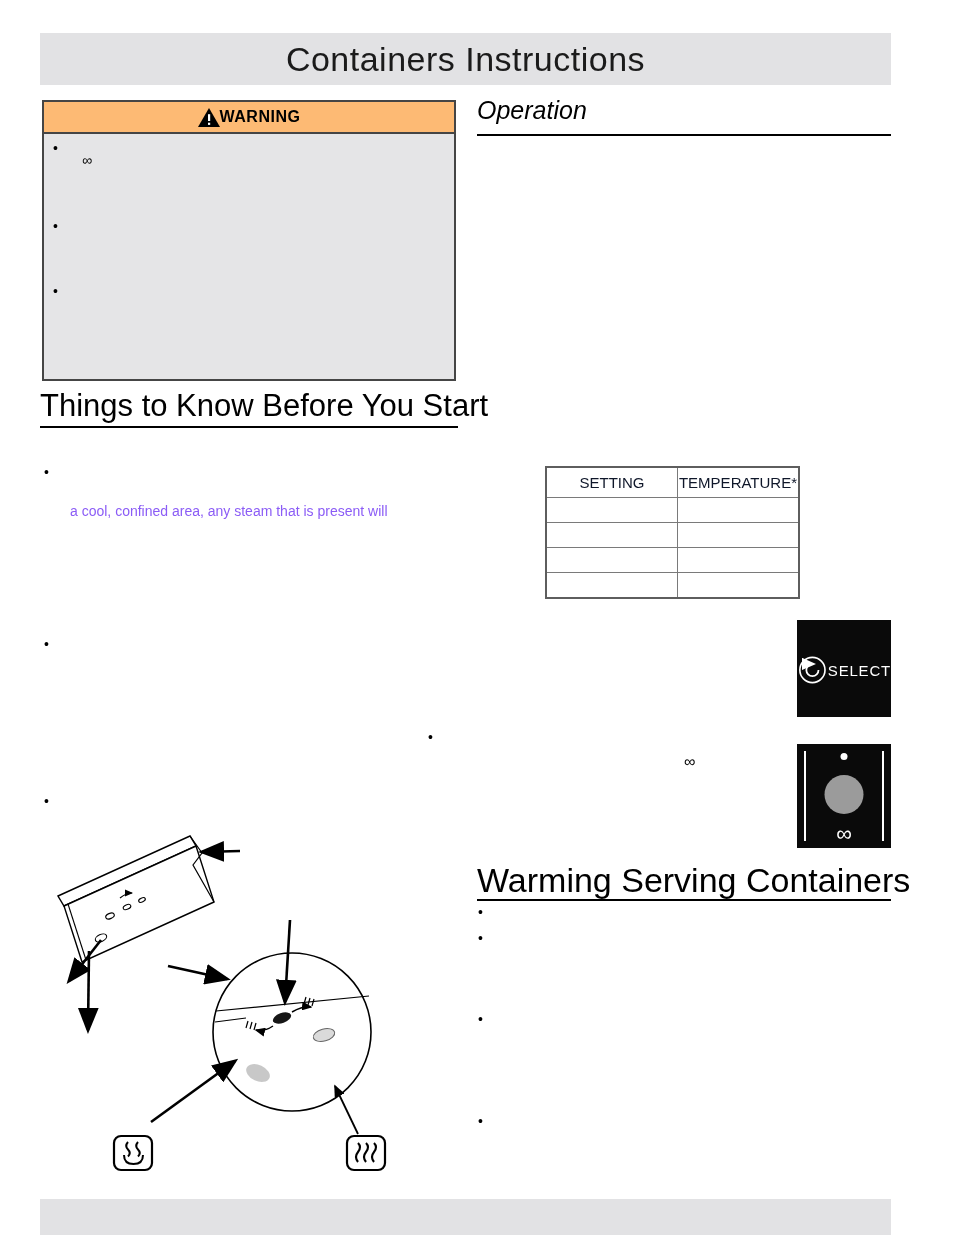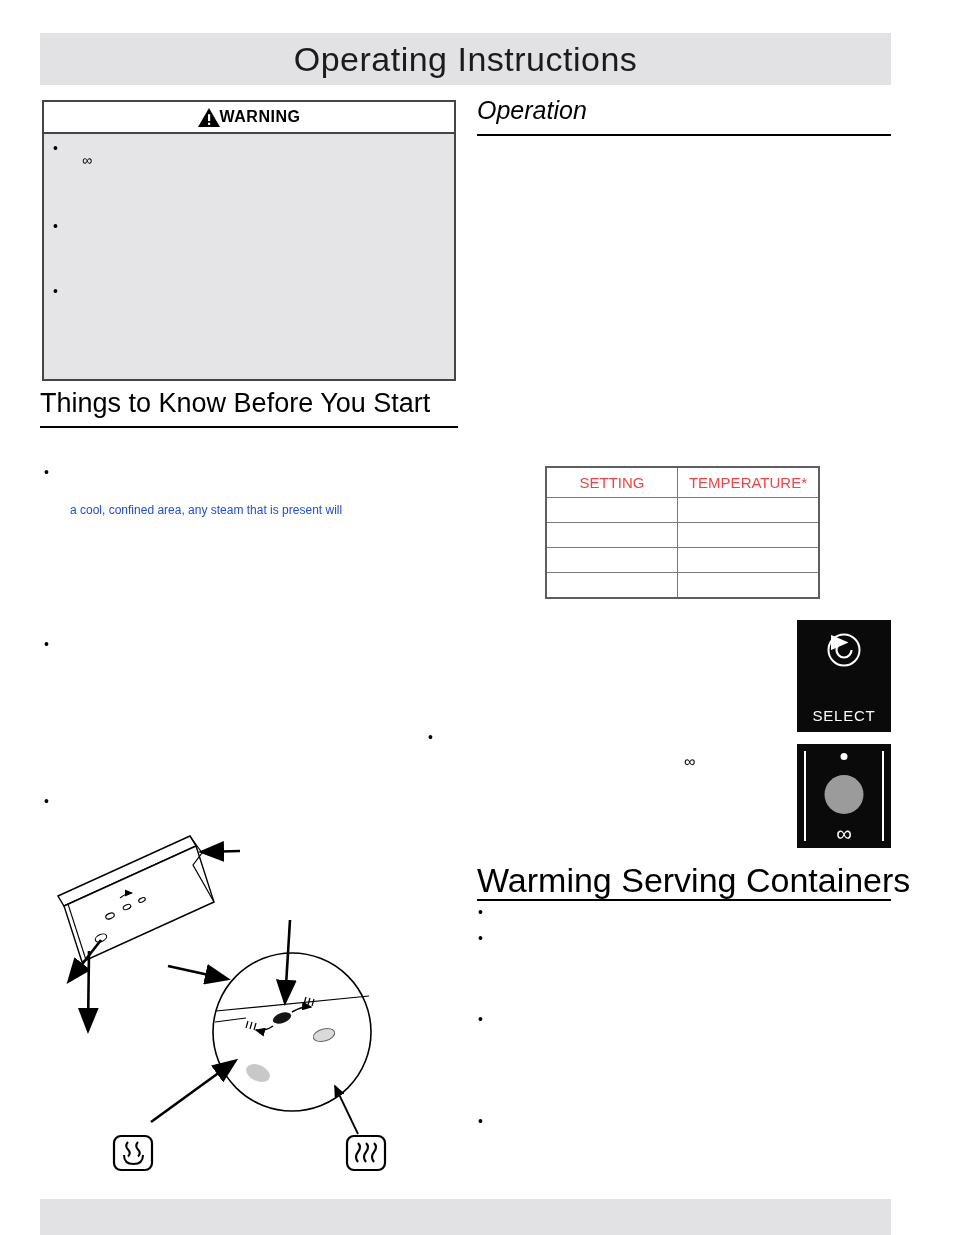--- a/index.html
+++ b/index.html
@@ -7,51 +7,51 @@
         font-family:"Liberation Sans",sans-serif;color:#111;}
 
   
   #banner{position:absolute;left:40px;top:33px;width:851px;height:52px;background:#e2e2e4;
           display:flex;align-items:center;justify-content:center;}
   #banner-title{font-size:34px;color:#1b1b1b;letter-spacing:.5px;}
 
   
   #warning-box{position:absolute;left:42px;top:100px;width:414px;height:281px;background:#e5e5e7;
                border:2px solid #454545;box-sizing:border-box;}
-  #warning-header{height:30px;background:#ffffff;border-bottom:2px solid #454545;
+  #warning-header{height:30px;background:#fdba74;border-bottom:2px solid #454545;
                   display:flex;align-items:center;justify-content:center;}
   #warning-label{font-size:16px;font-weight:bold;letter-spacing:.5px;color:#000;}
   .warn-bullet{position:absolute;font-size:14px;color:#000;}
   #wb1{left:9px;top:38px;} #wb2{left:9px;top:116px;} #wb3{left:9px;top:181px;}
   #warn-inf{position:absolute;left:38px;top:50px;font-size:14px;color:#000;}
 
   
-  #left-heading{position:absolute;left:40px;top:388px;font-size:27px;color:#000;}
+  #left-heading{position:absolute;left:40px;top:388px;font-size:31px;color:#000;}
   #left-rule{position:absolute;left:40px;top:426px;width:418px;height:2px;background:#000;}
   .pbullet{position:absolute;font-size:14px;color:#000;}
   #lb1{left:44px;top:464px;} #lb2{left:44px;top:636px;} #lb3{left:44px;top:793px;}
-  #left-text{position:absolute;left:70px;top:503px;font-size:12px;color:#1d4ed8;}
+  #left-text{position:absolute;left:70px;top:503px;font-size:14px;color:#8b5cf6;}
 
   #diagram{position:absolute;left:40px;top:825px;}
 
   
   #op-heading{position:absolute;left:477px;top:96px;font-size:25px;color:#000;}
   #op-rule{position:absolute;left:477px;top:134px;width:414px;height:2px;background:#000;}
 
-  #settings-table{position:absolute;left:545px;top:466px;width:275px;border:2px solid #5e5e5e;
-                  background:#fff;box-sizing:border-box;font-size:15px;color:#ef4444;}
+  #settings-table{position:absolute;left:545px;top:466px;width:255px;border:2px solid #5e5e5e;
+                  background:#fff;box-sizing:border-box;font-size:15px;color:#0f172a;}
   .t-header{display:flex;height:29px;border-bottom:1px solid #7a7a7a;}
   .t-row{display:flex;height:24px;border-bottom:1px solid #7a7a7a;}
   #settings-table .t-row:last-child{border-bottom:none;}
   .t-c{display:flex;align-items:center;justify-content:center;}
   .t-c1{width:131px;border-right:1px solid #7a7a7a;box-sizing:border-box;}
   .t-c2{flex:1;text-align:right;}
 
-  #select-btn{position:absolute;left:797px;top:620px;width:94px;height:112px;background:#0a0a0a;
-              display:flex;flex-direction:column;align-items:center;justify-content:space-between;
+  #select-btn{position:absolute;left:797px;top:620px;width:94px;height:97px;background:#0a0a0a;
+              display:flex;flex-direction:row;align-items:center;justify-content:space-between;
               padding:11px 0 8px;box-sizing:border-box;}
   #select-label{color:#fff;font-size:15px;letter-spacing:.8px;}
 
   #rb1{left:428px;top:729px;}
   #inline-inf{position:absolute;left:684px;top:753px;font-size:16px;color:#000;}
 
   #knob-panel{position:absolute;left:797px;top:744px;width:94px;height:104px;background:#0a0a0a;}
   .kline{position:absolute;top:7px;bottom:7px;width:2px;background:#fff;}
   .kl{left:7px;} .kr{right:7px;}
   #knob-dot{position:absolute;left:50%;top:9px;transform:translateX(-50%);
@@ -66,21 +66,21 @@
   #rb2{left:478px;top:904px;} #rb3{left:478px;top:930px;} #rb4{left:478px;top:1011px;} #rb5{left:478px;top:1113px;}
 
   #footer{position:absolute;left:40px;top:1199px;width:851px;height:36px;background:#e2e2e4;}
 </style>
 </head>
 <body>
 
 <div class="page">
 
   <header id="banner">
-    <span id="banner-title">Operating Instructions</span>
+    <span id="banner-title">Containers Instructions</span>
   </header>
 
   <section id="warning-box">
     <div id="warning-header">
       <svg width="22" height="19" viewBox="0 0 22 19">
         <path d="M11 0 L22 19 L0 19 Z" fill="#000"></path>
         <rect x="10" y="6.2" width="2.2" height="6.8" fill="#fff"></rect>
         <rect x="10" y="14.7" width="2.2" height="2.2" fill="#fff"></rect>
       </svg>
       <span id="warning-label">WARNING</span>

